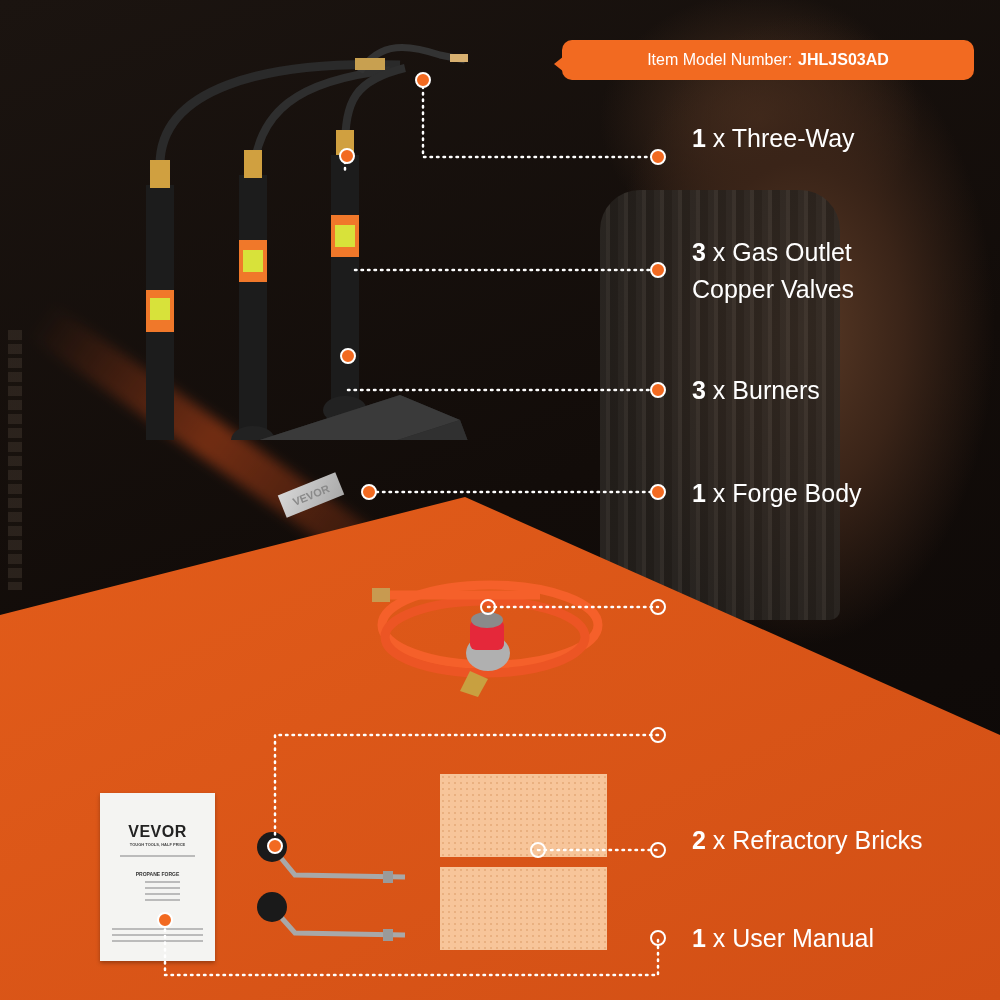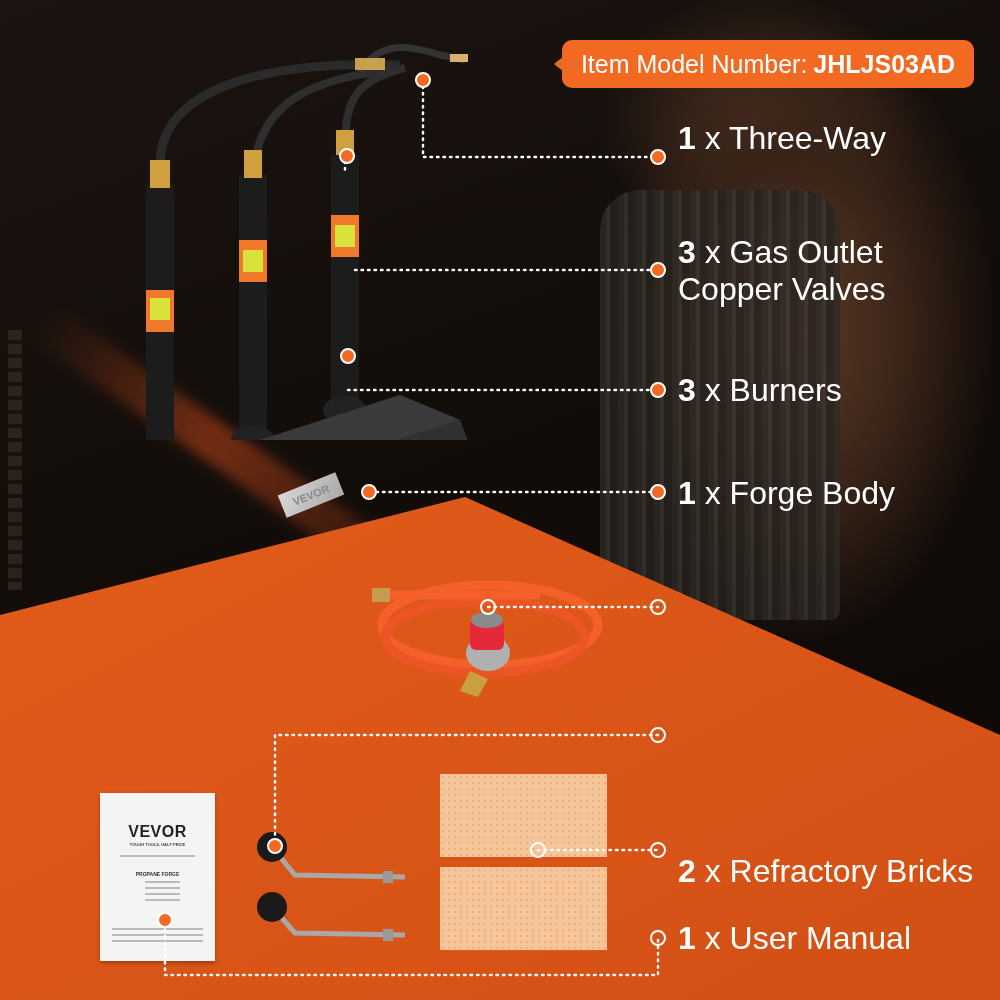--- a/index.html
+++ b/index.html
@@ -9,25 +9,25 @@
       radial-gradient(ellipse 260px 420px at 800px 330px, #5a3a26 0%, #3a2418 40%, rgba(20,12,8,0) 75%),
       radial-gradient(ellipse 200px 160px at 760px 120px, #4a3020 0%, rgba(20,12,8,0) 80%),
       linear-gradient(160deg,#1b1410 0%,#120c09 50%,#0c0807 100%);}
   .bg-glow{position:absolute;left:40px;top:300px;width:520px;height:40px;transform:rotate(35deg);transform-origin:left center;
     background:linear-gradient(90deg,rgba(180,60,20,0) 0%,rgba(190,70,25,.55) 40%,rgba(190,70,25,0) 100%);filter:blur(6px);}
   .chain{position:absolute;left:8px;top:330px;width:14px;height:260px;
     background:repeating-linear-gradient(180deg,#3a3028 0 10px,#1a140f 10px 14px);opacity:.6;}
   .apron{position:absolute;left:600px;top:190px;width:240px;height:430px;border-radius:40px 40px 10px 10px;
     background:repeating-linear-gradient(90deg,#2e2a26 0 6px,#3a3530 6px 10px,#26221e 10px 18px);opacity:.8;}
   .orange-poly{position:absolute;inset:0;}
-  .callout-badge{position:absolute;left:562px;top:40px;width:412px;height:48px;background:#f26a21;border-radius:10px;
-    display:flex;align-items:center;justify-content:center;color:#fff;font-size:25px;white-space:nowrap;}
+  .callout-badge{position:absolute;left:562px;top:40px;width:412px;height:40px;background:#f26a21;border-radius:10px;
+    display:flex;align-items:center;justify-content:center;color:#fff;font-size:16px;white-space:nowrap;}
   .callout-badge::before{content:"";position:absolute;left:-8px;top:16px;border-top:8px solid transparent;border-bottom:8px solid transparent;border-right:10px solid #f26a21;}
   .callout-badge b{font-weight:700;margin-left:6px;}
-  .item{position:absolute;color:#fff;font-size:32px;line-height:37px;white-space:nowrap;}
+  .item{position:absolute;color:#fff;font-size:25px;line-height:37px;white-space:nowrap;margin-left:14px;}
   .item b{font-weight:700;}
   .dot{position:absolute;width:12px;height:12px;border-radius:50%;background:#f26a21;border:2px solid #fff;box-sizing:content-box;}
   .dot.hollow{background:transparent;}
   svg.lines{position:absolute;left:0;top:0;}
   .forge{position:absolute;}
   .manual{position:absolute;left:100px;top:793px;width:115px;height:168px;background:#f4f4f2;box-shadow:0 2px 4px rgba(0,0,0,.3);}
   .manual .brand{position:absolute;left:0;right:0;top:30px;text-align:center;font-weight:700;font-size:16px;color:#222;letter-spacing:.5px;}
   .manual .tag{position:absolute;left:0;right:0;top:49px;text-align:center;font-size:4px;color:#444;font-weight:700;}
   .manual .title{position:absolute;left:0;right:0;top:78px;text-align:center;font-size:5px;color:#333;font-weight:700;}
   .manual .lines-txt{position:absolute;left:20px;right:20px;height:2px;background:#bbb;}
@@ -171,20 +171,20 @@
   <div class="item" style="left:678px;top:234px">
     <div><b>3</b> <span>x Gas Outlet</span></div>
     <div>Copper Valves</div>
   </div>
   <div class="item" style="left:678px;top:372px">
     <div><b>3</b> <span>x Burners</span></div>
   </div>
   <div class="item" style="left:678px;top:475px">
     <div><b>1</b> <span>x Forge Body</span></div>
   </div>
-  <div class="item" style="left:678px;top:853px">
+  <div class="item" style="left:678px;top:822px">
     <div><b>2</b> <span>x Refractory Bricks</span></div>
   </div>
   <div class="item" style="left:678px;top:920px">
     <div><b>1</b> <span>x User Manual</span></div>
   </div>
 
 </div>
 
 </body></html>

